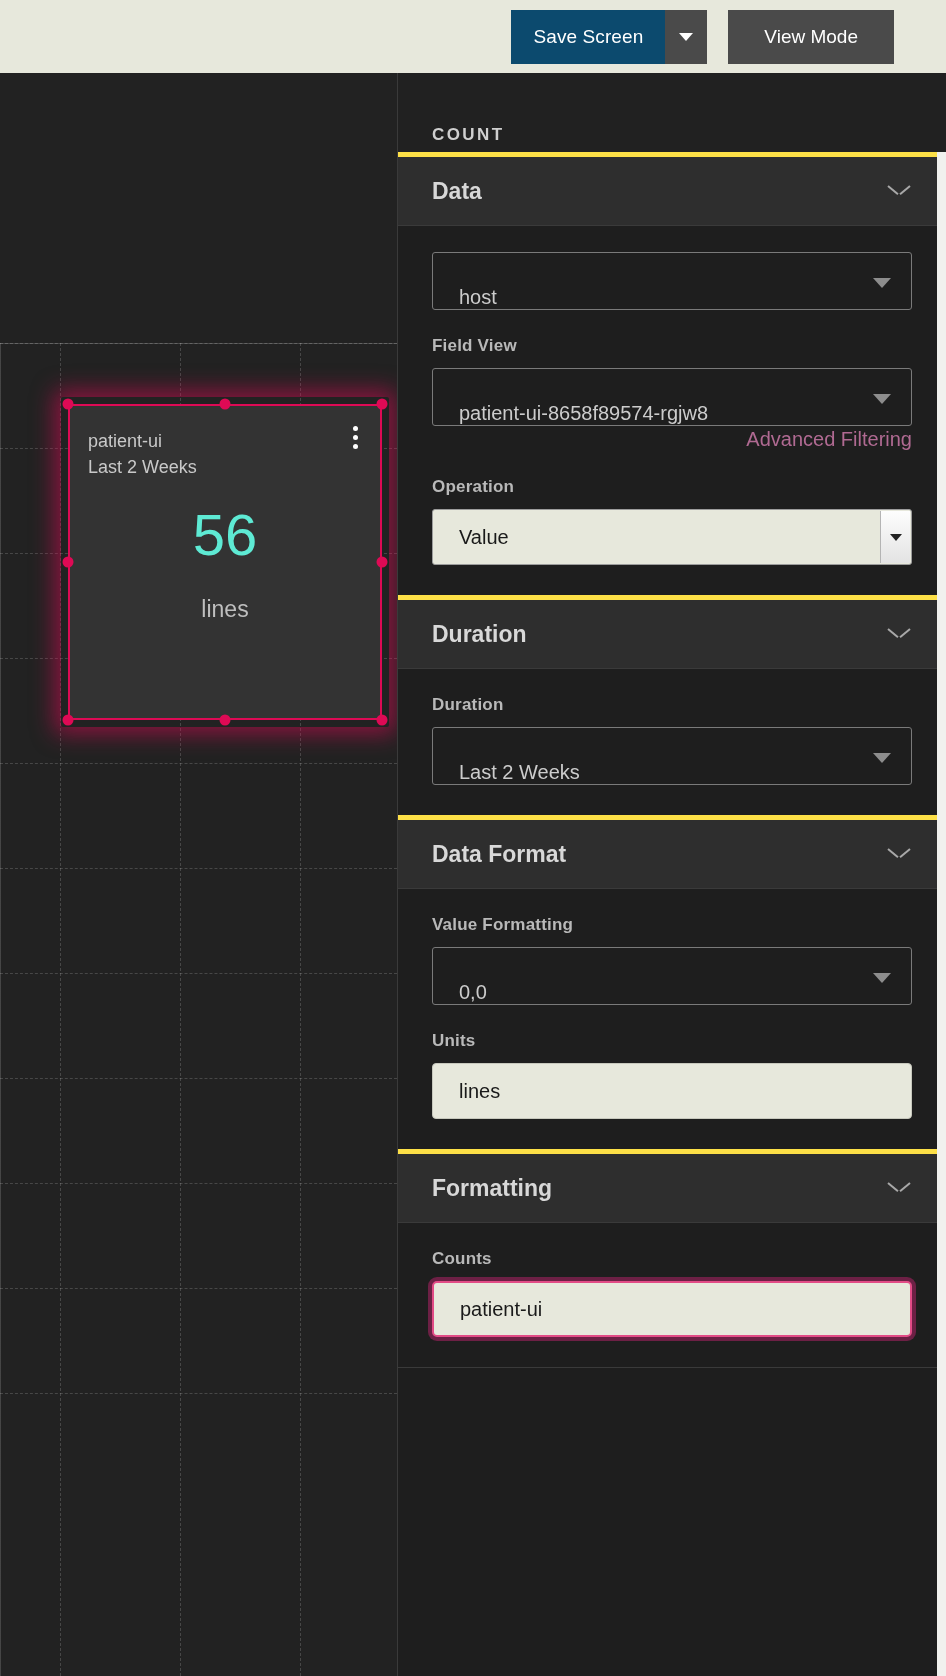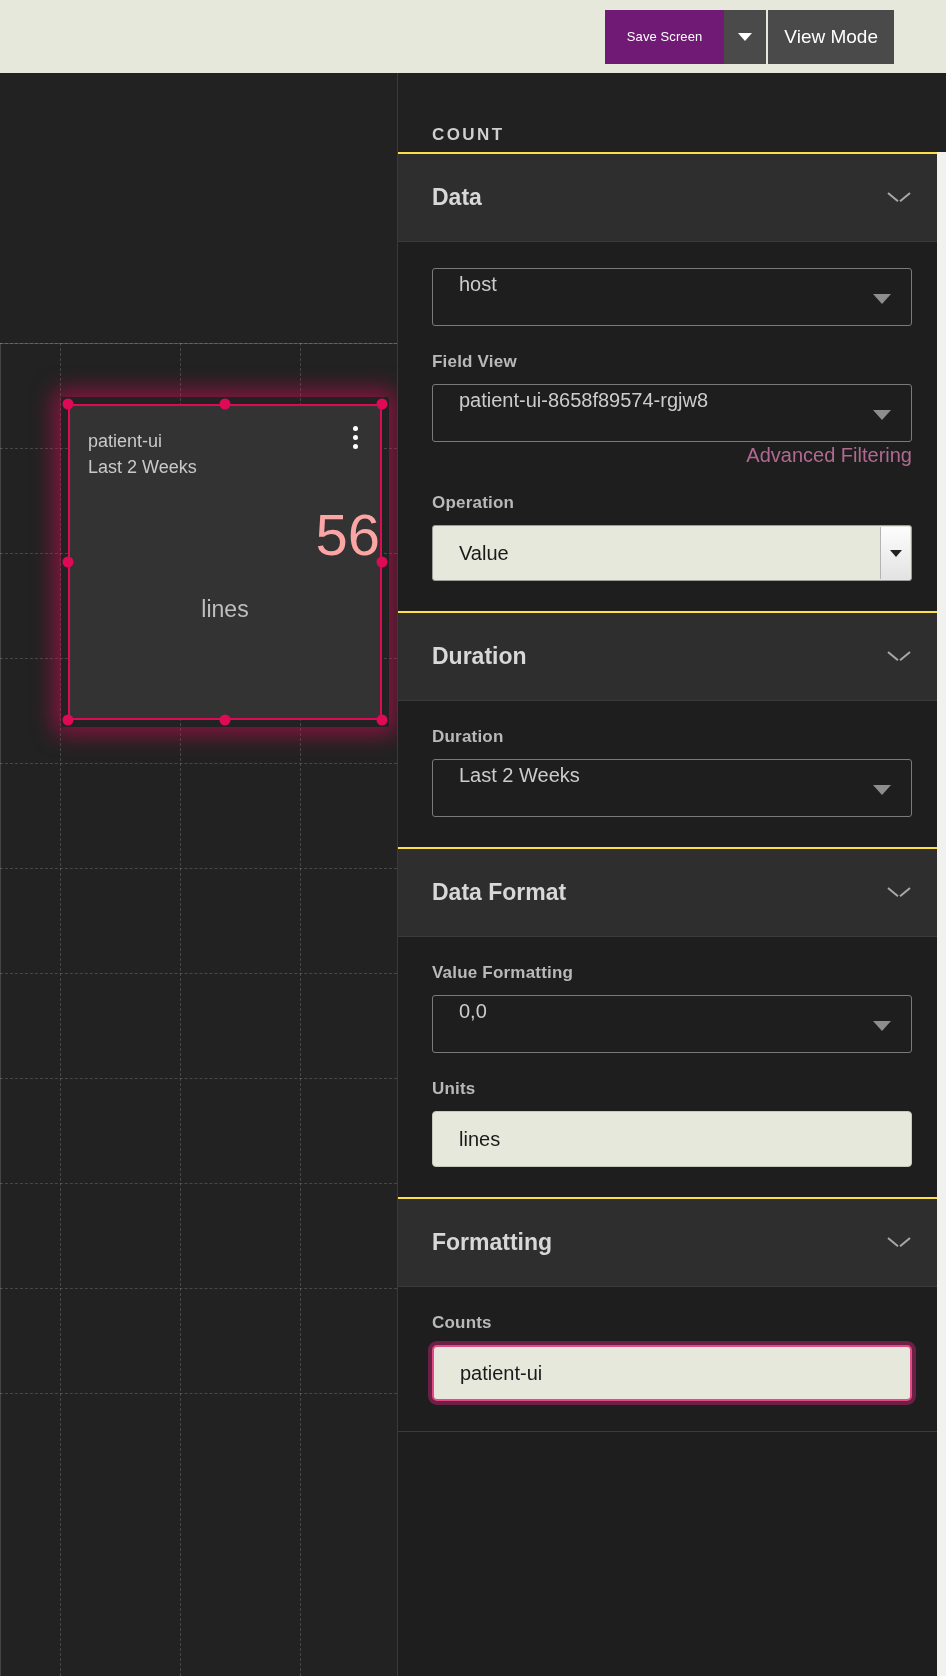--- a/index.html
+++ b/index.html
@@ -15,40 +15,40 @@
   
   .topbar {
     position: absolute; left: 0; top: 0;
     width: 946px; height: 73px;
     background: #e7e8dc;
     display: flex; align-items: center; justify-content: flex-end;
     padding-right: 52px;
   }
   .btn-group { display: flex; align-items: stretch; height: 54px; }
   .btn-save {
-    background: #701a75; color: #ffffff;
-    border: none; font-size: 13px; font-weight: 400;
+    background: #0c4a6e; color: #ffffff;
+    border: none; font-size: 19px; font-weight: 400;
     padding: 0 22px; cursor: pointer;
     font-family: "Liberation Sans", sans-serif;
     letter-spacing: .1px;
   }
   .btn-caret {
     background: #4a4a4a; border: none; width: 42px;
     display: flex; align-items: center; justify-content: center;
     cursor: pointer;
   }
   .caret-glyph {
     width: 0; height: 0;
     border-left: 7px solid transparent;
     border-right: 7px solid transparent;
     border-top: 8px solid #ffffff;
   }
   .btn-viewmode {
     background: #4a4a4a; color: #ffffff; border: none;
-    font-size: 19px; padding: 0 16px; margin-left: 2px;
+    font-size: 19px; padding: 0 36px; margin-left: 21px;
     cursor: pointer; height: 54px;
     font-family: "Liberation Sans", sans-serif;
   }
 
   
   .canvas {
     position: absolute; left: 0; top: 73px;
     width: 397px; height: 1603px;
     background: #222222;
     overflow: hidden;
@@ -99,21 +99,21 @@
     position: absolute; right: 22px; top: 20px;
     display: flex; flex-direction: column; gap: 4px;
     align-items: center; cursor: pointer;
   }
   .kebab span {
     display: block; width: 5px; height: 5px;
     border-radius: 50%; background: #ffffff;
   }
   .widget-value {
     position: absolute; left: 0; right: 0; top: 100px;
-    text-align: right; color: #fca5a5;
+    text-align: center; color: #5eead4;
     font-size: 58px; font-weight: 400; line-height: 1;
   }
   .widget-units {
     position: absolute; left: 0; right: 0; top: 190px;
     text-align: center; color: #bfbfbf; font-size: 23px;
   }
   .handle {
     position: absolute; width: 11px; height: 11px;
     border-radius: 50%; background: #de0a55;
     transform: translate(-50%, -50%);
@@ -131,22 +131,22 @@
   .panel-head {
     height: 79px; display: flex; align-items: center;
     padding-left: 34px; background: #212121;
   }
   .panel-head-title {
     color: #cfcfcf; font-size: 17px; font-weight: bold;
     letter-spacing: 2.4px;
     margin-top: 45px;
   }
   .section-header {
-    height: 90px; background: #2e2e2e;
-    border-top: 2px solid #fde047;
+    height: 74px; background: #2e2e2e;
+    border-top: 5px solid #fde047;
     border-bottom: 1px solid #3a3a3a;
     display: flex; align-items: center; justify-content: space-between;
     padding: 0 36px 0 34px; cursor: pointer;
   }
   .section-header h2 {
     color: #d8d8d8; font-size: 23px; font-weight: bold;
   }
   .chev {
     width: 22px; height: 12px; position: relative;
   }
@@ -160,21 +160,21 @@
   .section-body { padding: 26px 34px 30px 34px; background: #1e1e1e; }
   .field-label {
     color: #b9b9b9; font-size: 17px; font-weight: bold;
     margin-bottom: 12px; letter-spacing: .2px;
   }
   .field-label.spaced { margin-top: 26px; }
 
   .select-dark {
     position: relative; height: 58px; width: 100%;
     background: #1e1e1e; border: 1px solid #7a7a7a;
-    border-radius: 3px; display: flex; align-items: flex-start;
+    border-radius: 3px; display: flex; align-items: flex-end;
     padding: 4px 46px 0 26px; cursor: pointer;
     color: #cccccc; font-size: 20px;
     white-space: nowrap; overflow: hidden;
   }
   .select-dark .arrow {
     position: absolute; right: 20px; top: 50%;
     margin-top: -3px;
     width: 0; height: 0;
     border-left: 9px solid transparent;
     border-right: 9px solid transparent;

